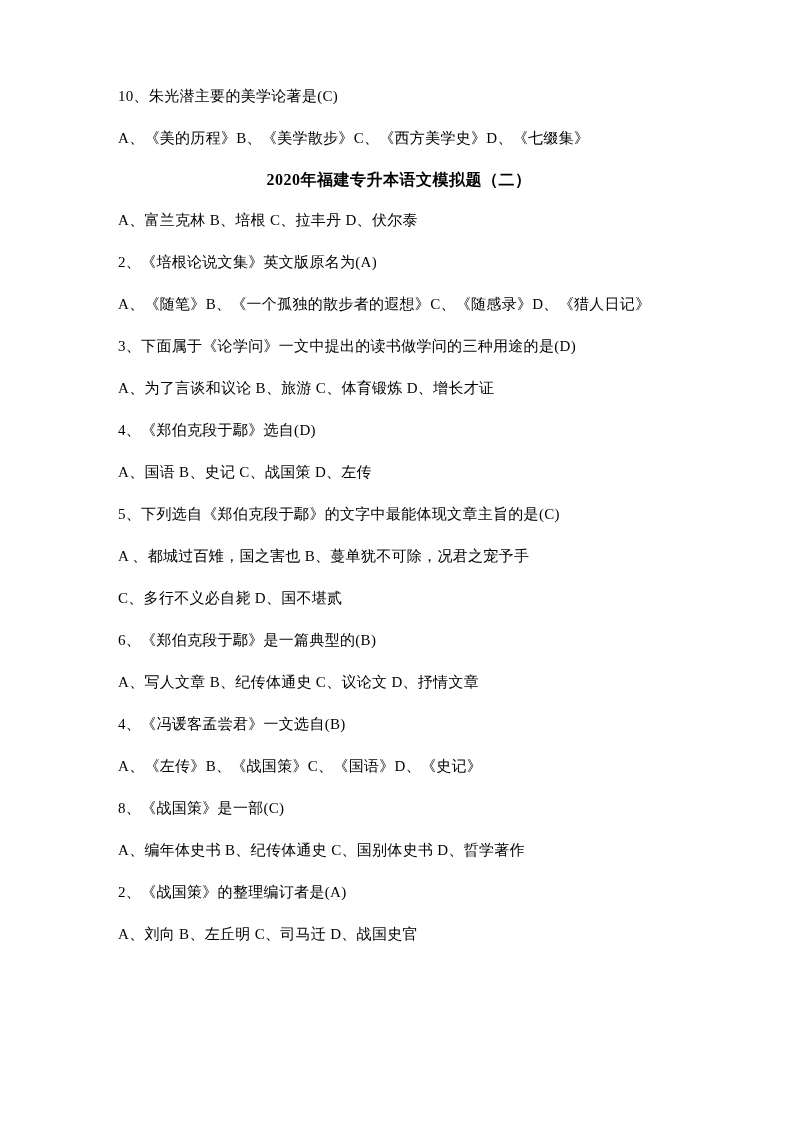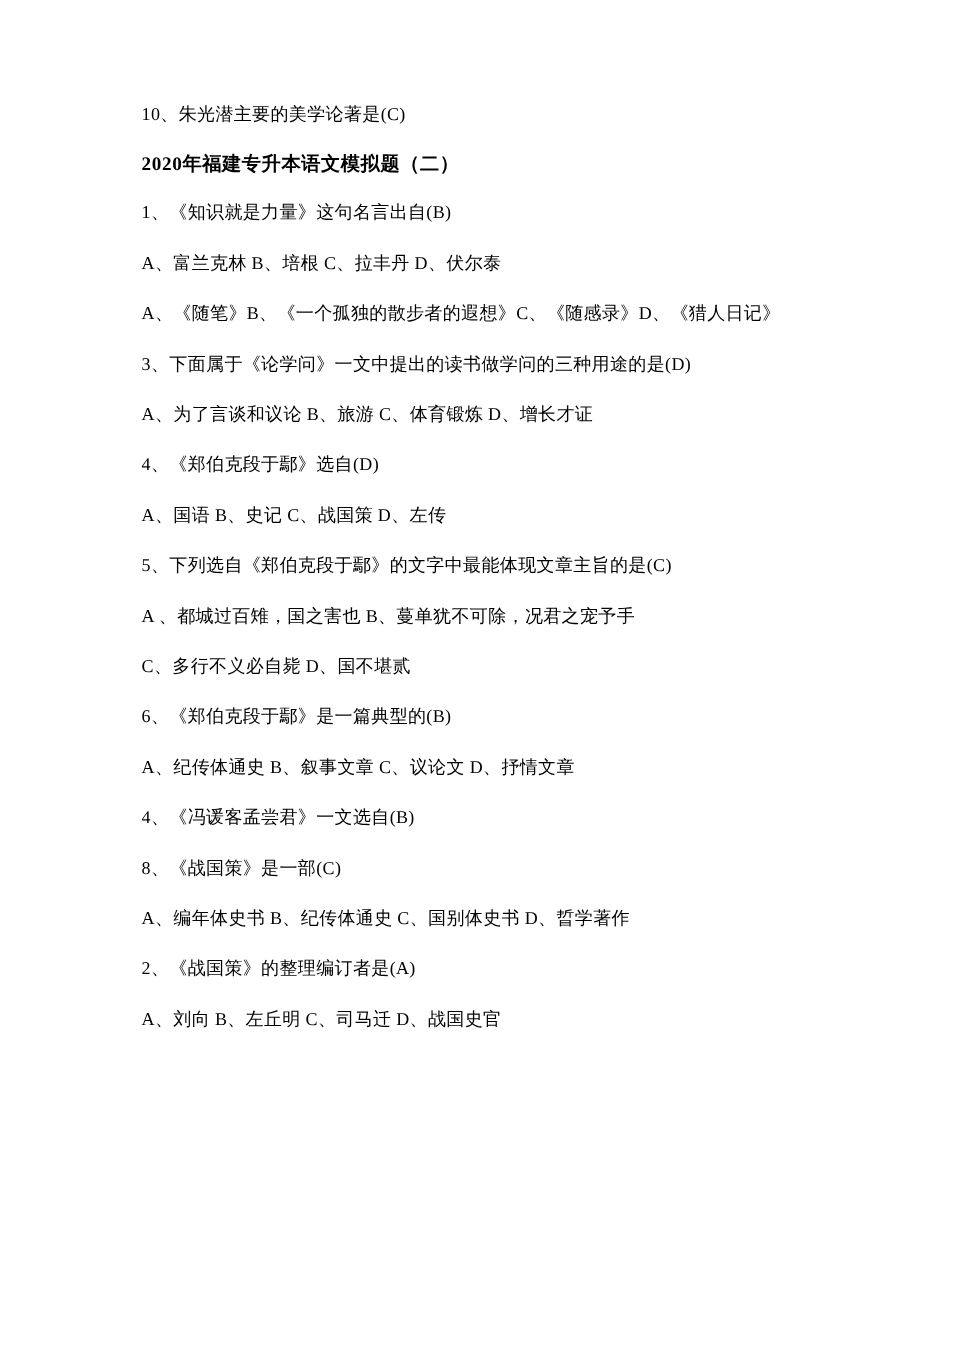--- a/index.html
+++ b/index.html
@@ -19,44 +19,47 @@
     padding: 88px 98px 60px 118px;
     overflow: hidden;
   }
   .line {
     margin: 0 0 26px 0;
     line-height: 16px;
     white-space: nowrap;
     letter-spacing: 0.3px;
   }
   .line.heading {
+    text-align: center;
     font-weight: bold;
     font-size: 16px;
     margin-top: 4px;
     margin-bottom: 24px;
     letter-spacing: 0.5px;
     white-space: normal;
   }
 </style>
 </head>
 <body>
 
 <div class="page">
   <p class="line">10、朱光潜主要的美学论著是(C)</p>
+  <p class="line">A、《美的历程》B、《美学散步》C、《西方美学史》D、《七缀集》</p>
   <p class="line heading">2020年福建专升本语文模拟题（二）</p>
-  <p class="line">1、《知识就是力量》这句名言出自(B)</p>
   <p class="line">A、富兰克林 B、培根 C、拉丰丹 D、伏尔泰</p>
+  <p class="line">2、《培根论说文集》英文版原名为(A)</p>
   <p class="line">A、《随笔》B、《一个孤独的散步者的遐想》C、《随感录》D、《猎人日记》</p>
   <p class="line">3、下面属于《论学问》一文中提出的读书做学问的三种用途的是(D)</p>
   <p class="line">A、为了言谈和议论 B、旅游 C、体育锻炼 D、增长才证</p>
   <p class="line">4、《郑伯克段于鄢》选自(D)</p>
   <p class="line">A、国语 B、史记 C、战国策 D、左传</p>
   <p class="line">5、下列选自《郑伯克段于鄢》的文字中最能体现文章主旨的是(C)</p>
   <p class="line">A 、都城过百雉，国之害也 B、蔓单犹不可除，况君之宠予手</p>
   <p class="line">C、多行不义必自毙 D、国不堪贰</p>
   <p class="line">6、《郑伯克段于鄢》是一篇典型的(B)</p>
-  <p class="line">A、纪传体通史 B、叙事文章 C、议论文 D、抒情文章</p>
+  <p class="line">A、写人文章 B、纪传体通史 C、议论文 D、抒情文章</p>
   <p class="line">4、《冯谖客孟尝君》一文选自(B)</p>
+  <p class="line">A、《左传》B、《战国策》C、《国语》D、《史记》</p>
   <p class="line">8、《战国策》是一部(C)</p>
   <p class="line">A、编年体史书 B、纪传体通史 C、国别体史书 D、晢学著作</p>
   <p class="line">2、《战国策》的整理编订者是(A)</p>
   <p class="line">A、刘向 B、左丘明 C、司马迁 D、战国史官</p>
 </div>
 
 </body></html>

